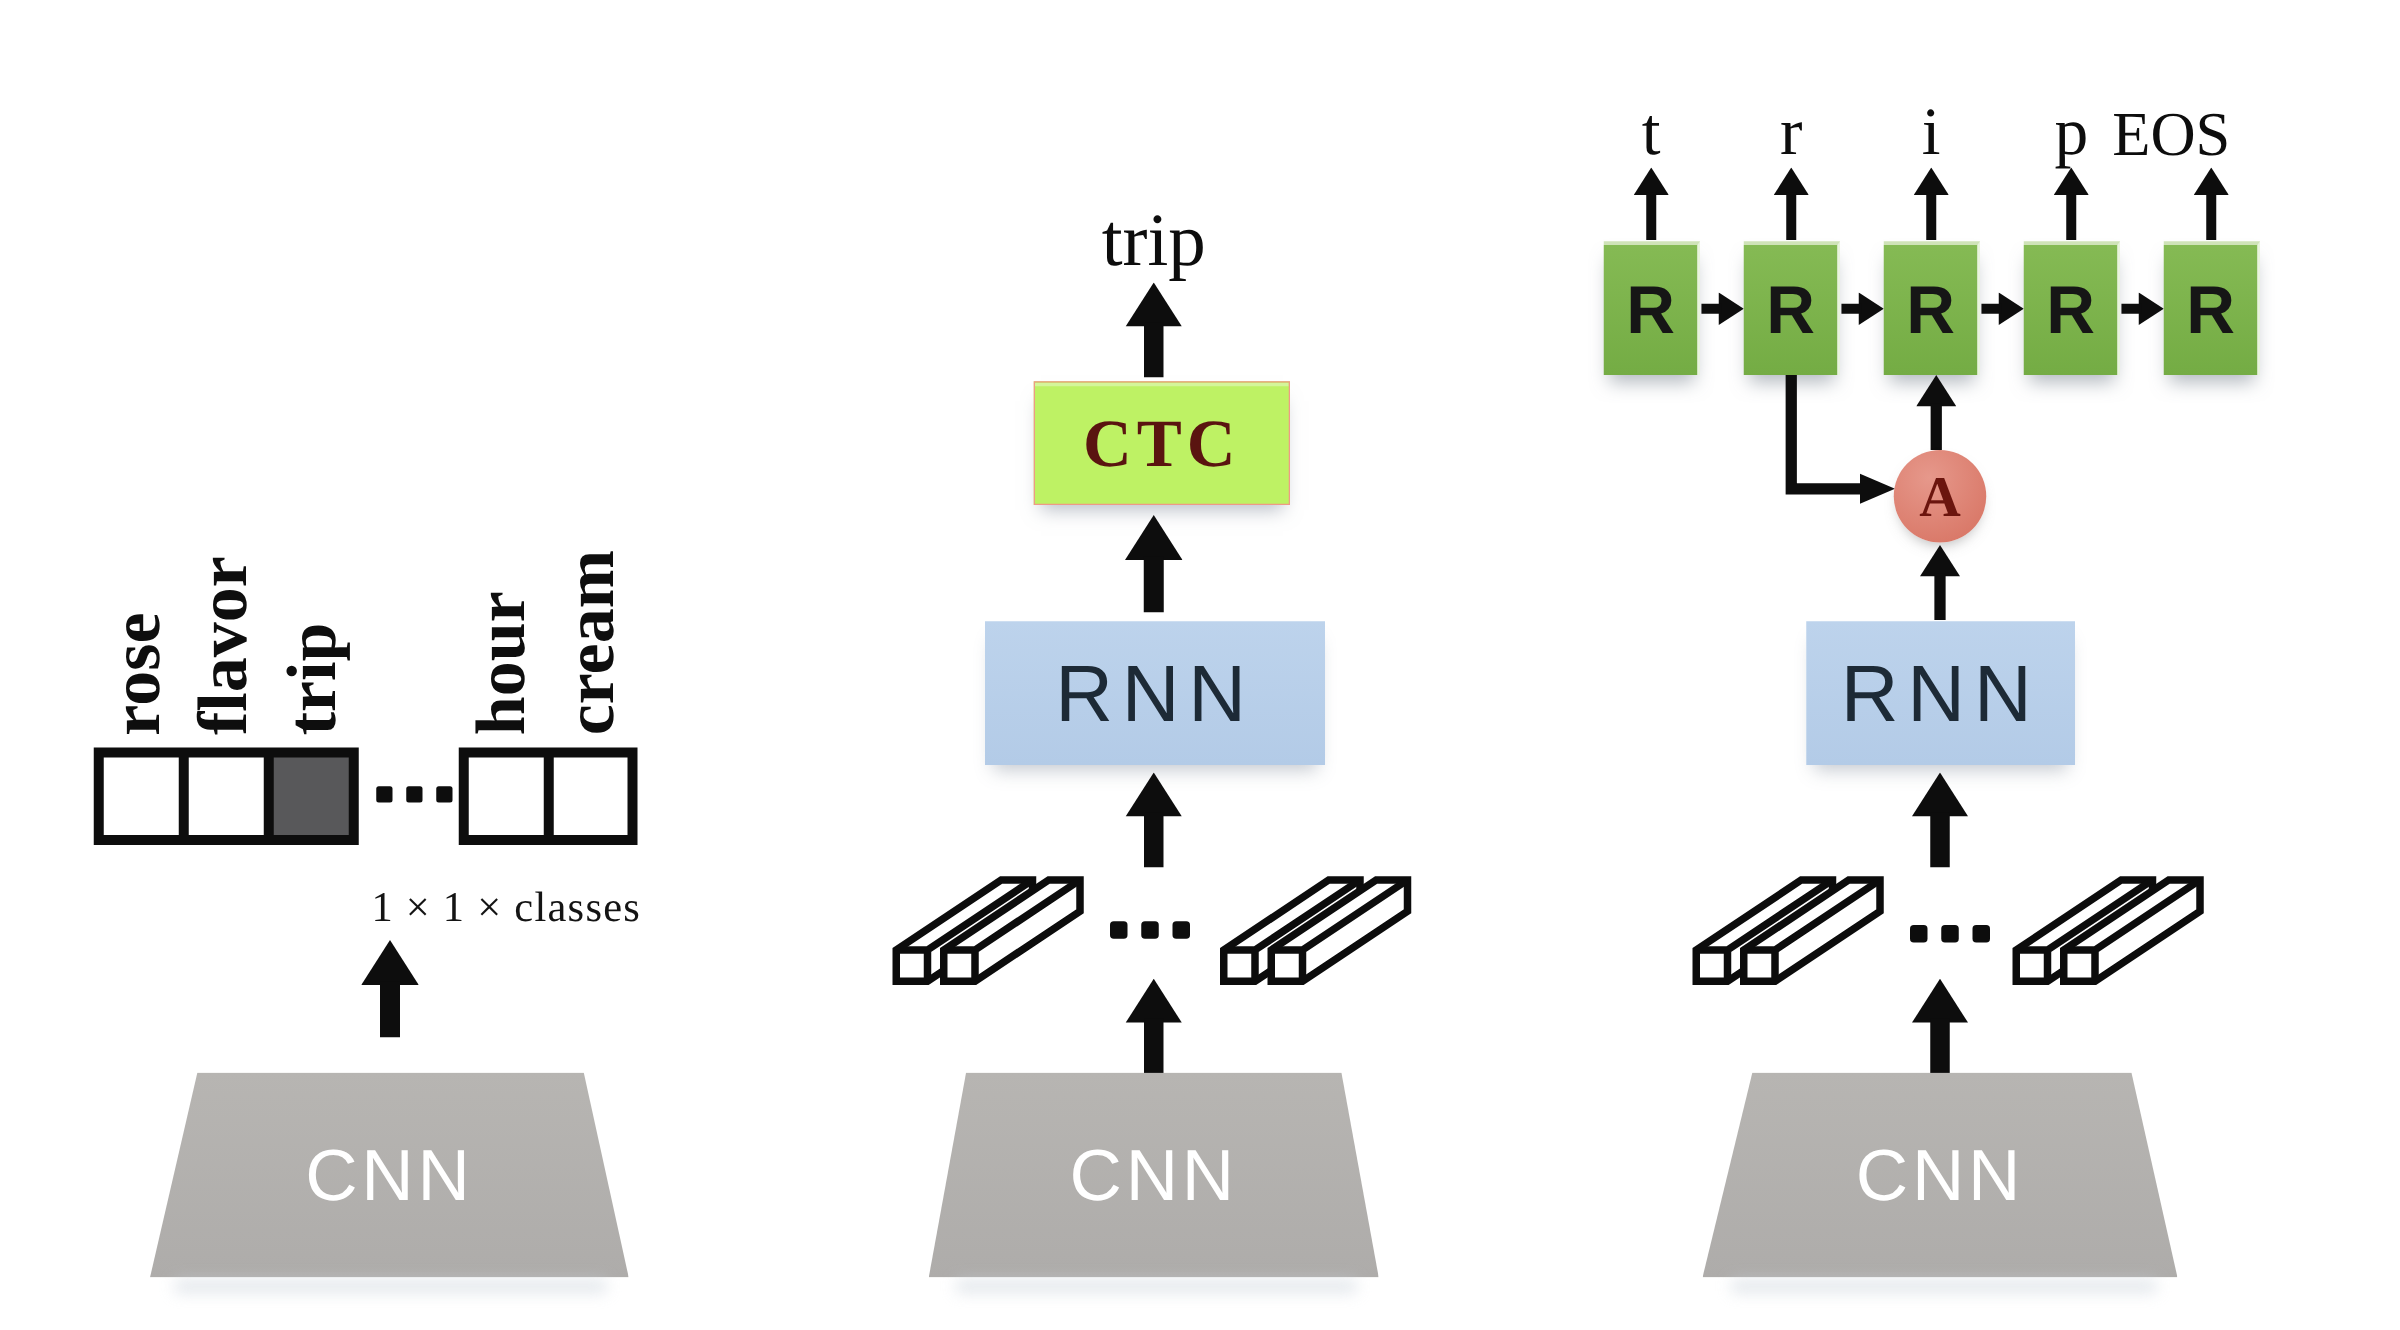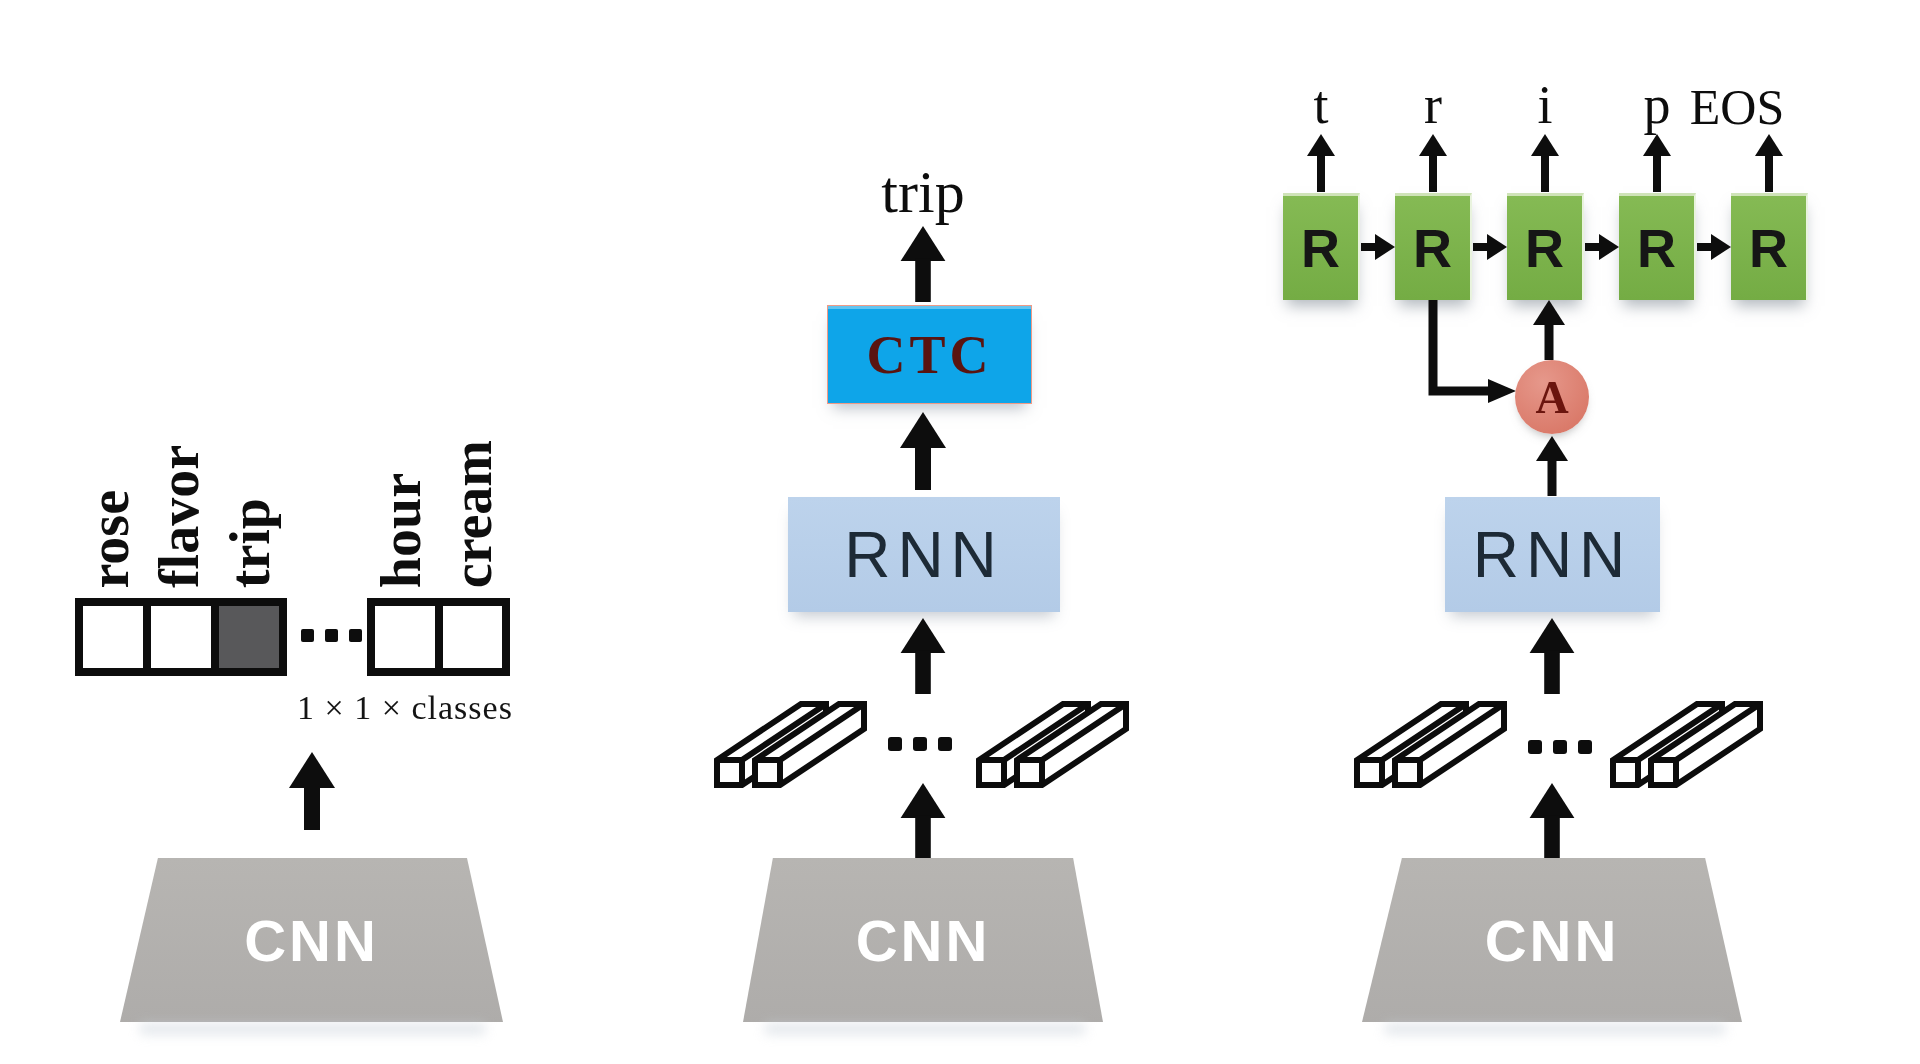--- a/index.html
+++ b/index.html
@@ -25,41 +25,41 @@
   .dots{position:absolute;display:flex;gap:11px;}
   .dots .dot{width:14px;height:14px;background:#0d0d0d;border-radius:3px;}
   .dots.small .dot{width:13px;height:13px;border-radius:2px;}
 
   
   .serif-word{position:absolute;font-family:"Liberation Serif",serif;color:#0d0d0d;text-align:center;}
   .caption{position:absolute;font-family:"Liberation Serif",serif;font-size:34px;color:#141414;
            text-align:center;letter-spacing:1px;}
 
   
-  .ctc-box{position:absolute;background:#0ea5e9;border:1px solid #ef9a86;
+  .ctc-box{position:absolute;background:#bef264;border:1px solid #ef9a86;
            box-shadow:inset 0 3px 0 rgba(255,255,255,.35), 0 10px 14px -6px rgba(120,130,145,.5);
            font-family:"Liberation Serif",serif;font-weight:700;font-size:54px;color:#5a1410;
            letter-spacing:4px;}
   .rnn-box{position:absolute;background:linear-gradient(180deg,#bdd3ec,#b3cbe7);
            box-shadow:0 10px 14px -6px rgba(125,135,150,.45);
            font-size:64px;font-weight:500;color:#1d2a36;letter-spacing:7px;}
   .r-box{position:absolute;width:77px;height:107px;
          background:linear-gradient(180deg,#85ba54,#74ac44);
          border-top:3px solid #cfe3b8;border-right:2px solid #e9f3de;box-sizing:border-box;
          box-shadow:0 10px 14px -4px rgba(104,116,128,.5);
          font-size:54px;font-weight:800;color:#161616;}
   .a-circle{position:absolute;width:74px;height:74px;border-radius:50%;
             background:radial-gradient(circle at 38% 30%,#e6988b,#d6705f);
             box-shadow:0 6px 10px -4px rgba(120,120,120,.5);
             font-family:"Liberation Serif",serif;font-weight:700;font-size:46px;color:#6b150e;}
 
   
   .cnn-trap{position:absolute;height:164px;background:linear-gradient(180deg,#b7b5b2,#aeacaa);
             display:flex;align-items:center;justify-content:center;
-            font-size:58px;font-weight:700;letter-spacing:3px;color:#ffffff;}
+            font-size:58px;font-weight:400;letter-spacing:3px;color:#ffffff;}
   .cnn-shadow{position:absolute;height:10px;background:#ccd4dc;filter:blur(6px);opacity:.6;}
 
   svg{display:block;}
   .ink{fill:#0d0d0d;}
   .bar{fill:#ffffff;stroke:#0c0c0c;stroke-width:6;stroke-linejoin:miter;}
   .bar-edge{fill:none;stroke:#0c0c0c;stroke-width:6;}
 </style>
 </head>
 <body>
 
@@ -111,21 +111,21 @@
       <div class="dot"></div>
         <div class="dot"></div>
         <div class="dot"></div>
     </div>
 
     <div class="cellgroup" style="left:367px;top:598px;width:143px;height:78px">
       <div class="cell"></div>
       <div class="cell"></div>
     </div>
 
-    <div class="caption" style="left:285px;top:689px;width:240px">1 × 1 × classes</div>
+    <div class="caption" style="left:285px;top:708px;width:240px">1 × 1 × classes</div>
 
     <svg class="abs" style="left:289px;top:752px" width="46" height="78" viewBox="0 0 46 78">
         <use href="#arrow-big"></use>
       </svg>
 
     <div class="cnn-trap" style="left:120px;top:858px;width:383px;clip-path:polygon(9.9% 0,90.6% 0,100% 100%,0 100%)">
       <span>CNN</span>
     </div>
     <div class="cnn-shadow" style="left:140px;top:1024px;width:345px"></div>
   </div>

